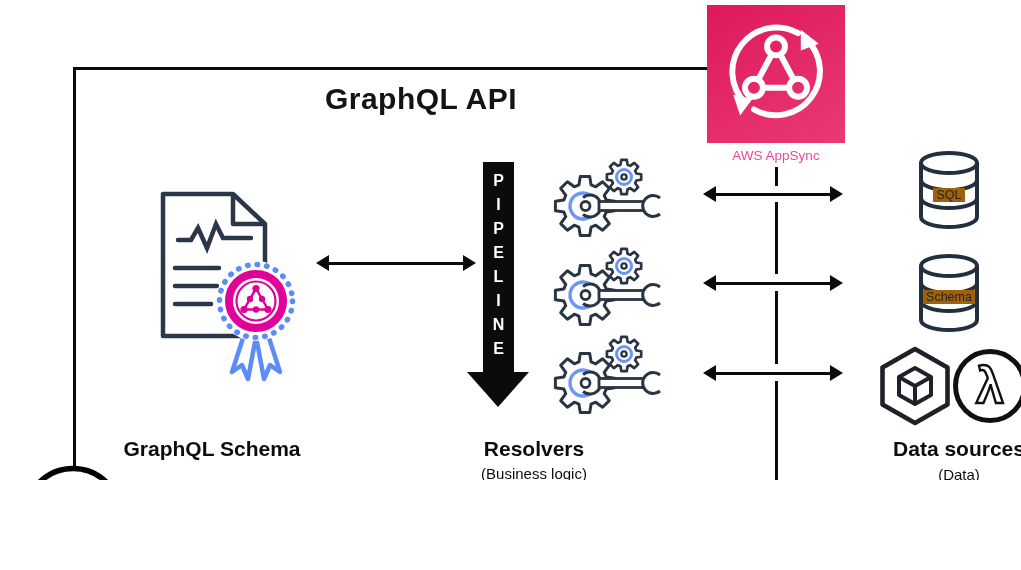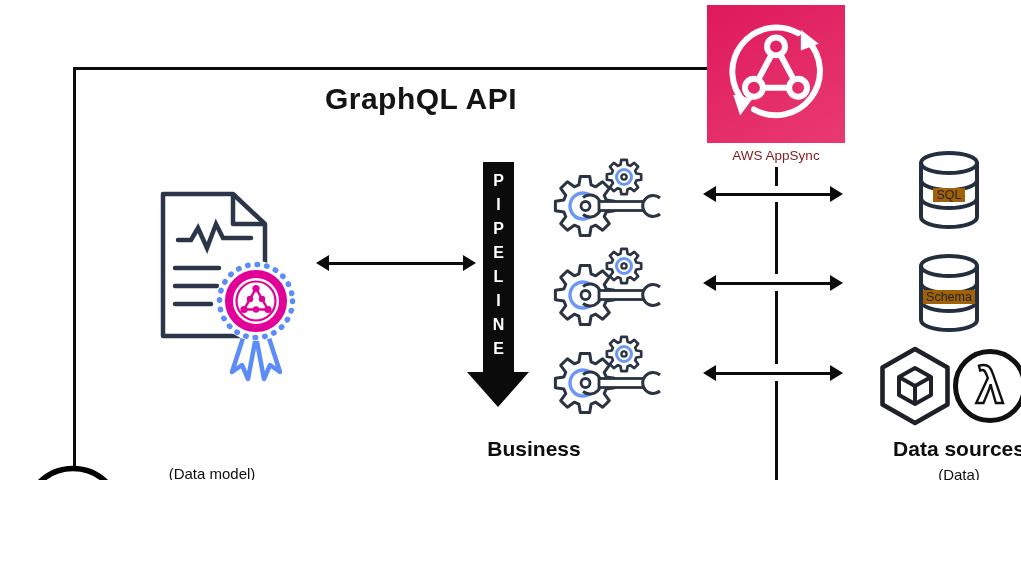--- a/index.html
+++ b/index.html
@@ -16,21 +16,21 @@
   .harrow::before{content:"";position:absolute;right:100%;top:50%;transform:translateY(-50%);
     width:0;height:0;border-top:8px solid transparent;border-bottom:8px solid transparent;border-right:13px solid #0b0b0b;}
   .harrow::after{content:"";position:absolute;left:100%;top:50%;transform:translateY(-50%);
     width:0;height:0;border-top:8px solid transparent;border-bottom:8px solid transparent;border-left:13px solid #0b0b0b;}
 
   
   .title{position:absolute;left:252px;top:82px;width:300px;text-align:center;
     font-size:30px;font-weight:bold;color:#141414;letter-spacing:0.5px;}
   .node-label{position:absolute;width:220px;text-align:center;font-weight:bold;font-size:21px;color:#0d0d0d;}
   .node-sublabel{position:absolute;width:220px;text-align:center;font-size:15px;color:#0d0d0d;}
-  .appsync-label{position:absolute;left:687px;top:148px;width:140px;text-align:center;font-size:13.5px;color:#7f1d1d;}
+  .appsync-label{position:absolute;left:687px;top:148px;width:140px;text-align:center;font-size:13.5px;color:#ec4899;}
 
   
   .appsync-icon{position:absolute;left:688px;top:5px;width:138px;height:138px;
     background:linear-gradient(150deg,#de195c 0%,#e93a72 100%);}
   .appsync-icon svg{width:100%;height:100%;display:block;}
 
   
   .pipeline-rect{position:absolute;left:464px;top:162px;width:31px;height:211px;background:#0b0b0b;
     display:flex;flex-direction:column;justify-content:space-between;align-items:center;
     padding:11px 0 16px 0;box-sizing:border-box;}
@@ -197,20 +197,21 @@
     <g stroke="#2b3648" stroke-width="3.2" stroke-linecap="round">
       <line x1="31" y1="47" x2="64" y2="38"></line>
       <line x1="31" y1="60" x2="64" y2="51"></line>
       <line x1="31" y1="73" x2="58" y2="65"></line>
     </g>
     <circle cx="73" cy="48" r="19" fill="#ffffff"></circle>
     <circle cx="73" cy="48" r="15.5" fill="#ffffff" stroke="#4f83f7" stroke-width="3.6"></circle>
     <path d="M65.5,48.5 L71,54 L81,42.5" fill="none" stroke="#4f83f7" stroke-width="3.6" stroke-linecap="round" stroke-linejoin="round"></path>
   </svg>
 
-  <div class="node-sublabel" style="left:83px;top:465px;">(Data model)</div>
-
-  <div class="node-label" style="left:405px;top:437px;">Business</div>
+  <div class="node-label" style="left:83px;top:437px;">GraphQL Schema</div>
+
+  <div class="node-label" style="left:405px;top:437px;">Resolvers</div>
+  <div class="node-sublabel" style="left:405px;top:465px;">(Business logic)</div>
 
   <div class="node-label" style="left:830px;top:437px;">Data sources</div>
   <div class="node-sublabel" style="left:830px;top:466px;">(Data)</div>
 
 </div>
 
 </body></html>

